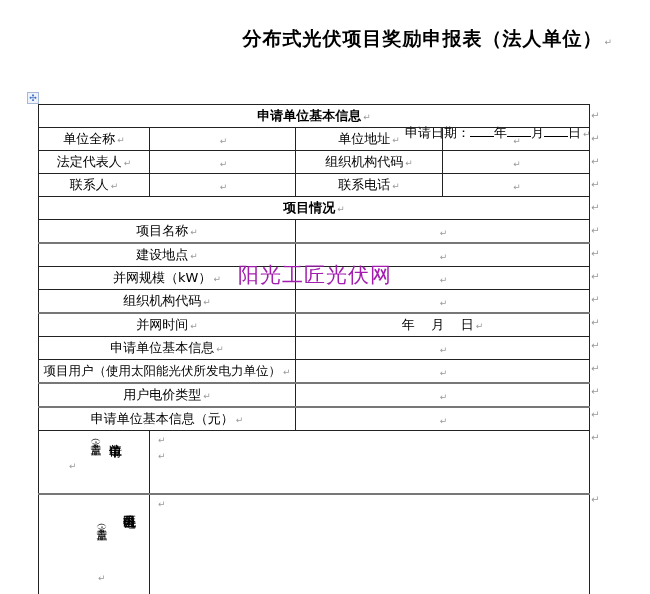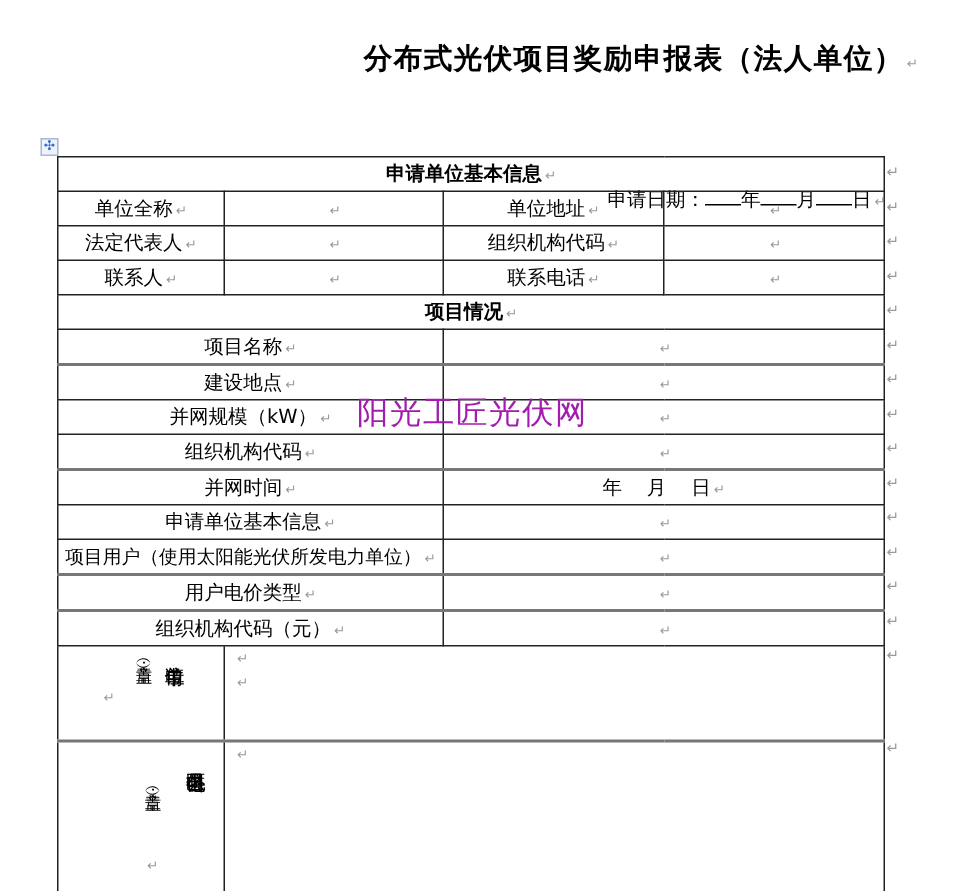--- a/index.html
+++ b/index.html
@@ -119,21 +119,21 @@
   </tr>
   <tr>
     <td colspan="2" style="font-size:12.5px"><span>项目用户（使用太阳能光伏所发电力单位）</span><span class="para">↵</span></td>
     <td colspan="2" class="empty"><span class="para">↵</span></td>
   </tr>
   <tr class="thick-top">
     <td colspan="2"><span>用户电价类型</span><span class="para">↵</span></td>
     <td colspan="2" class="empty"><span class="para">↵</span></td>
   </tr>
   <tr class="thick-top">
-    <td colspan="2"><span>组织机构代码（元）</span><span class="para">↵</span></td>
+    <td colspan="2"><span>申请单位基本信息（元）</span><span class="para">↵</span></td>
     <td colspan="2" class="empty"><span class="para">↵</span></td>
   </tr>
   <tr>
     <td class="sig-label">
       <span class="small-mark" style="left:30px;top:30px">↵</span>
       <span class="vert vert-small" style="left:49px;top:4px">（盖章）：</span>
       <span class="vert" style="left:69px;top:3px">申请单位</span>
     </td>
     <td colspan="3" class="sig-content">
       <div class="para">↵</div>

